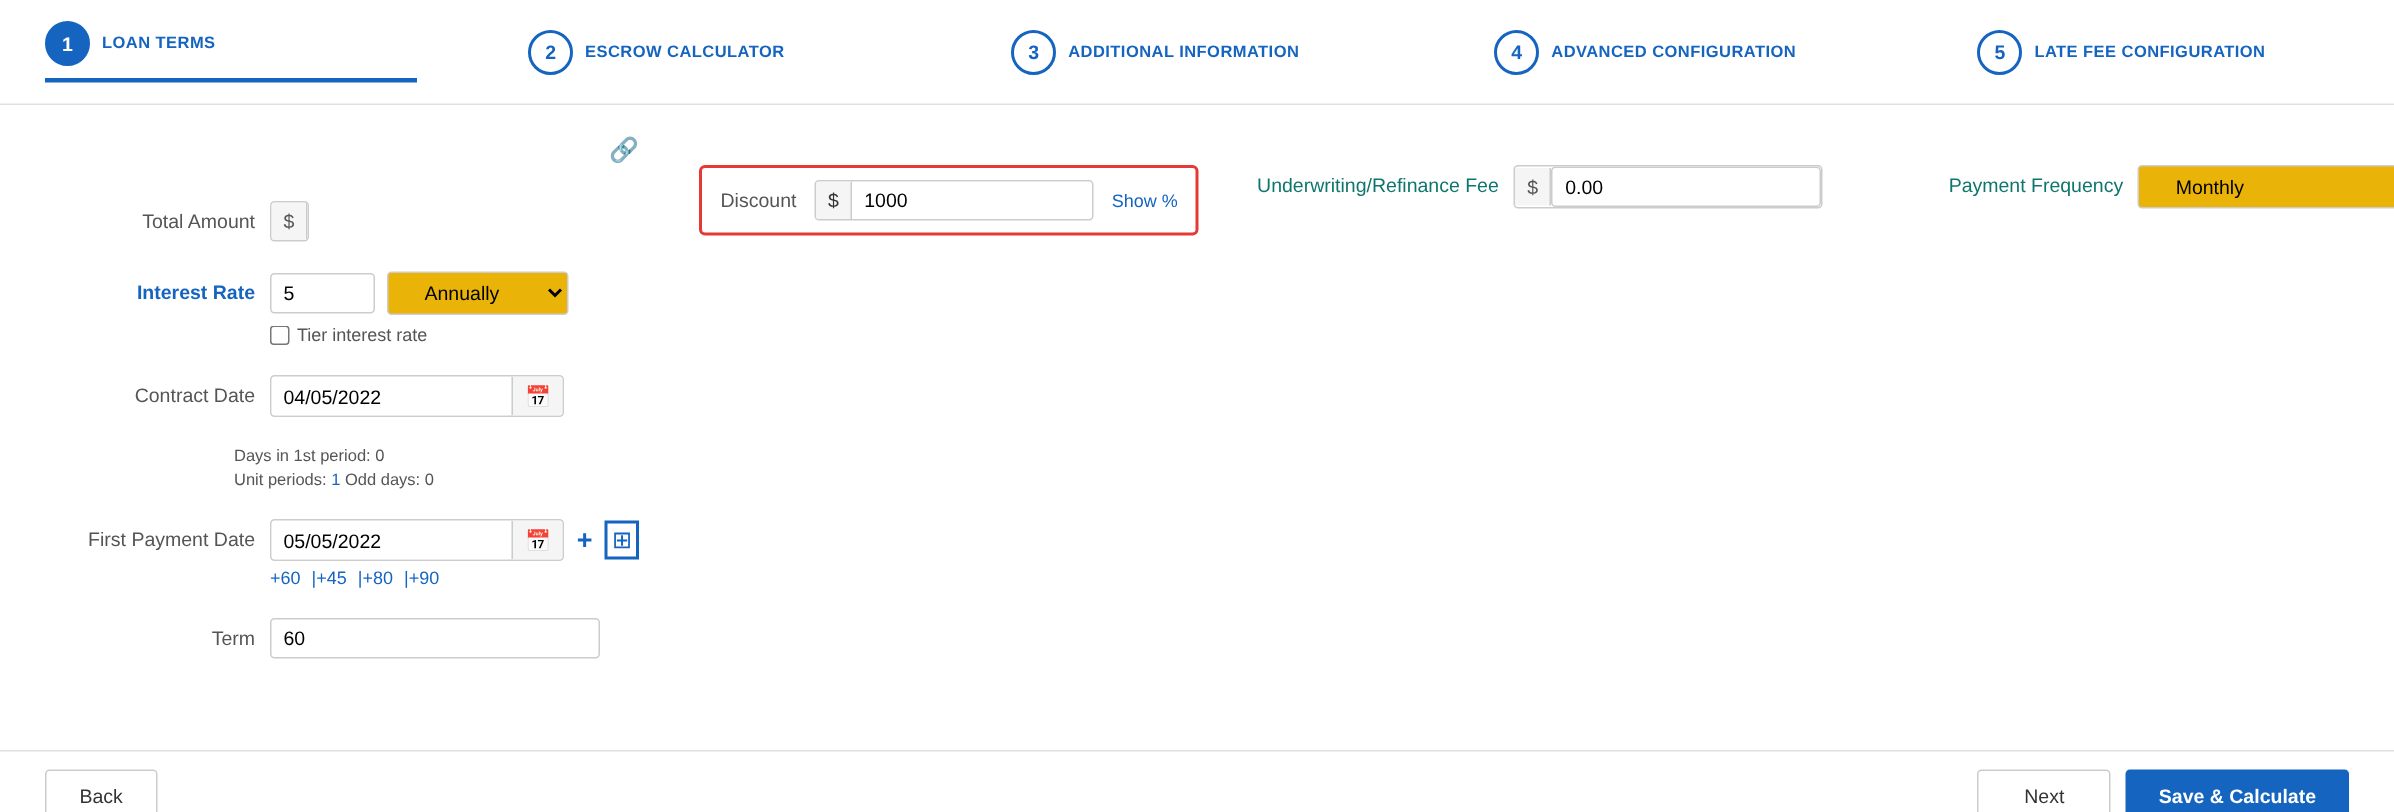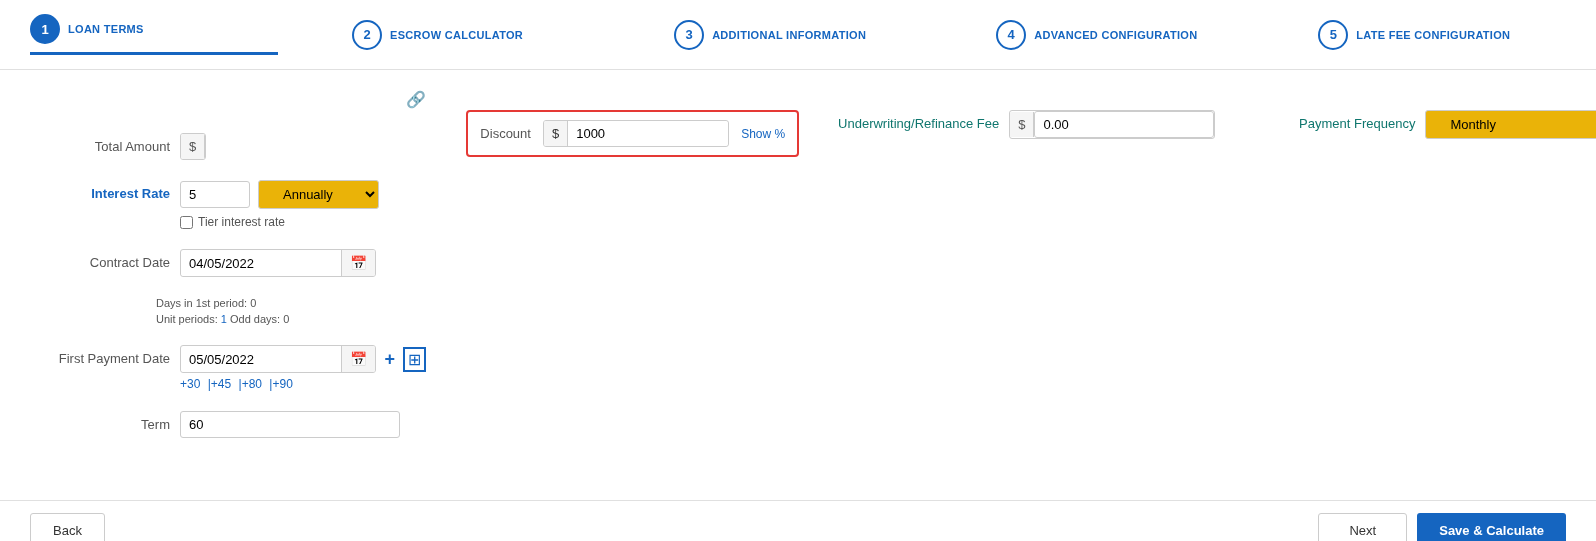--- a/index.html
+++ b/index.html
@@ -406,21 +406,21 @@
       <div class="field-group">
         <div class="first-payment-row">
           <div class="date-input-group">
             <input type="text" value="05/05/2022" style="">
             <span class="calendar-btn">📅</span>
           </div>
           <span class="icon-btn">+</span>
           <span class="icon-btn" style="font-size:16px; border:2px solid #1565c0; padding:1px 3px; font-weight:normal;">⊞</span>
         </div>
         <div class="quick-links" style="margin-left:0">
-          <a href="#">+30</a>
+          <a href="#">+60</a>
           <a href="#">|+45</a>
           <a href="#">|+80</a>
           <a href="#">|+90</a>
         </div>
       </div>
     </div>
 
     <div class="form-row">
       <span class="form-label">Term</span>
       <input type="text" style="width: 220px;" value="60">

